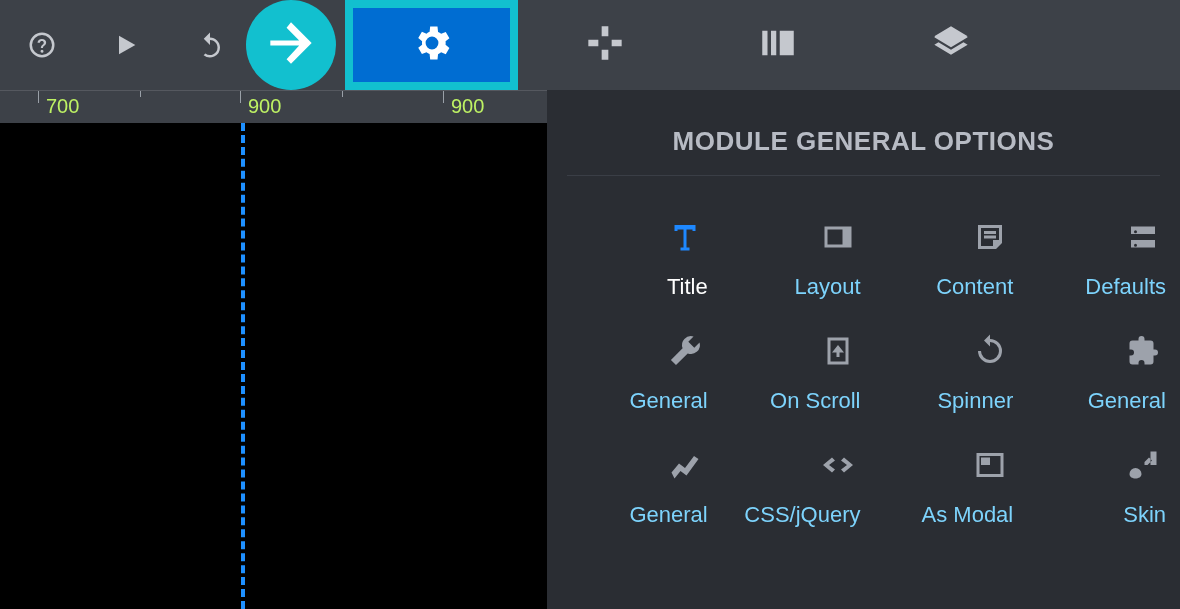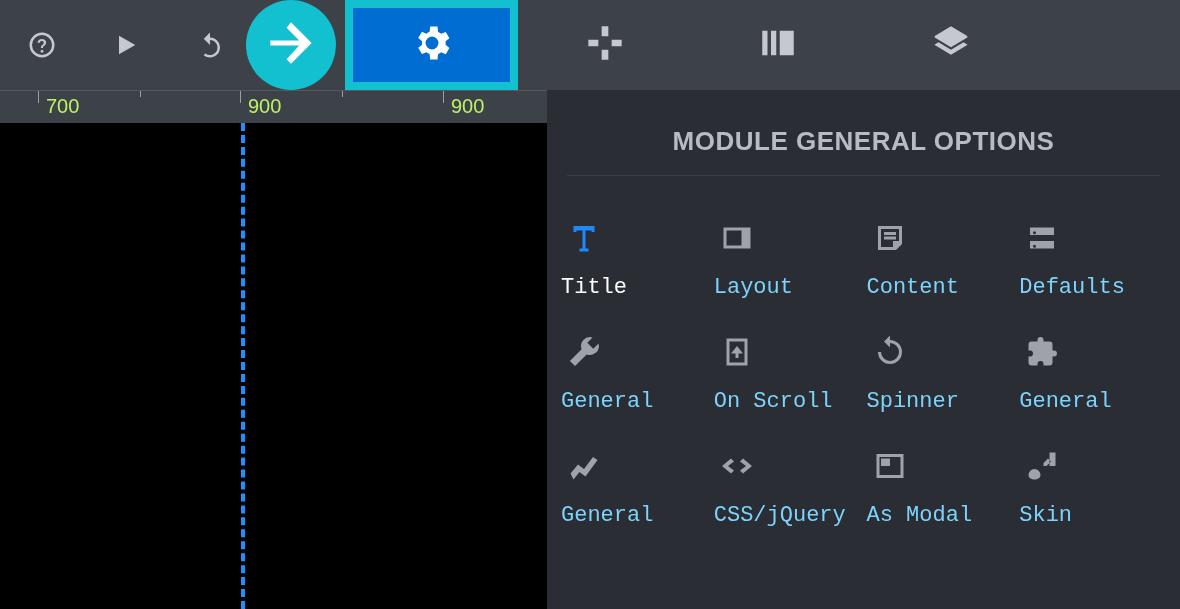--- a/index.html
+++ b/index.html
@@ -35,21 +35,21 @@
   .tick .bar { position: absolute; left: 0; top: 0; width: 1px; height: 12px; background: #9aa0a8; }
   .tick .lbl { position: absolute; top: 4px; left: 8px; font-size: 20px; color: #bef264; }
   .tick.minor .bar { height: 6px; }
 
   
   .panel { flex: 1; background: #2a2d33; display: flex; flex-direction: column; padding: 0 10px; }
   .panel-title { text-align: center; font-size: 26px; font-weight: 700; letter-spacing: 0.5px; color: #b7bbc4; padding: 36px 0 18px; }
   .divider { height: 1px; background: #3a3e46; margin: 0 10px; }
 
   .grid { display: grid; grid-template-columns: repeat(4, 1fr); gap: 12px 6px; padding: 30px 4px; }
-  .cell { display: flex; flex-direction: column; align-items: flex-start; justify-content: center; height: 102px; cursor: pointer; font-family: Liberation Mono, monospace; }
+  .cell { display: flex; flex-direction: column; align-items: flex-end; justify-content: center; height: 102px; cursor: pointer; }
   .cell .ic { width: 46px; height: 46px; display: flex; align-items: center; justify-content: center; }
   .cell .ic svg { fill: #9da2ab; }
   .cell.active .ic svg { fill: #1e88ff; }
   .cell .cap { margin-top: 14px; font-size: 22px; color: #7dd3fc; }
   .cell.active .cap { color: #ffffff; }
 </style>
 </head>
 <body>
 
 <div class="app">

